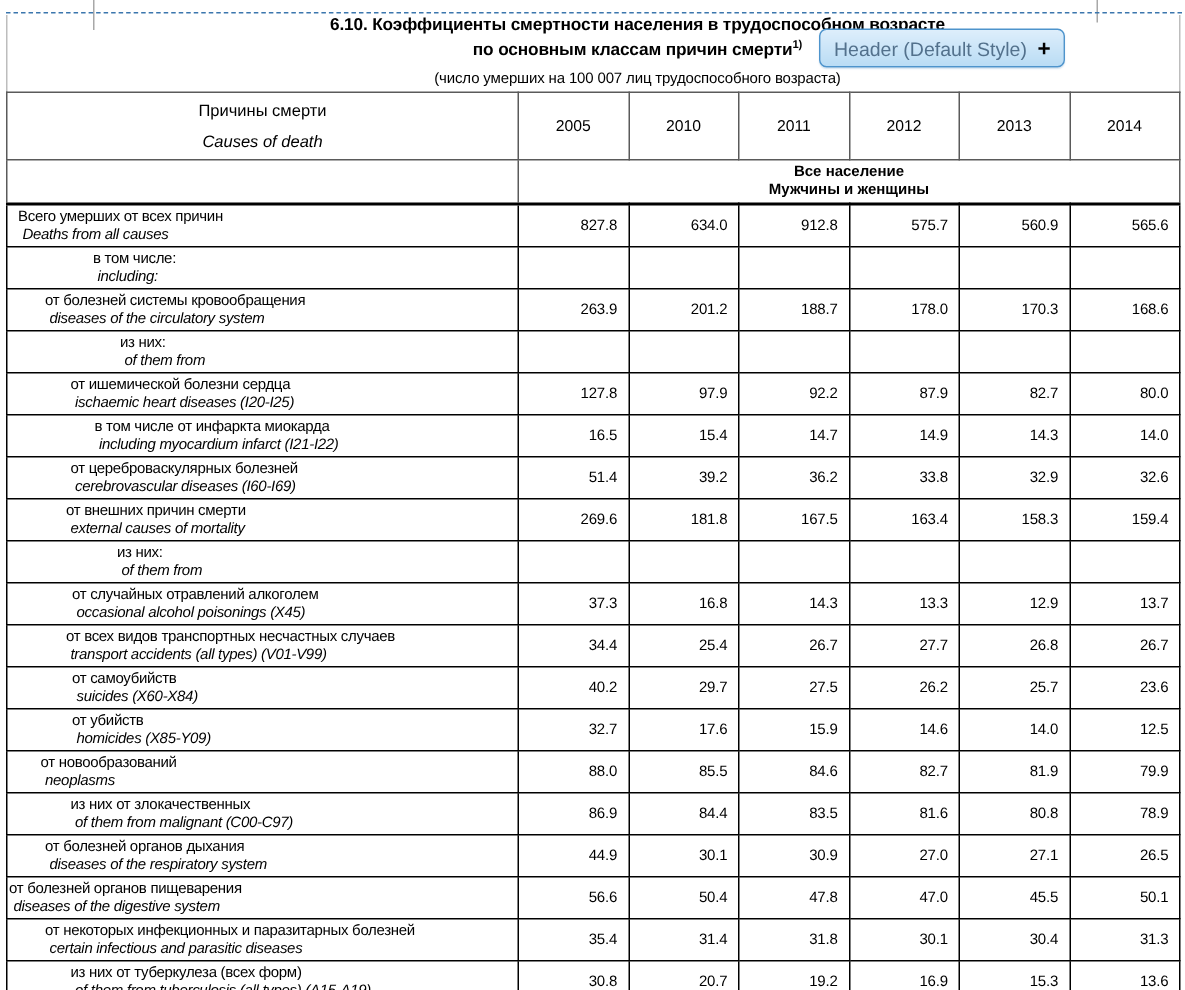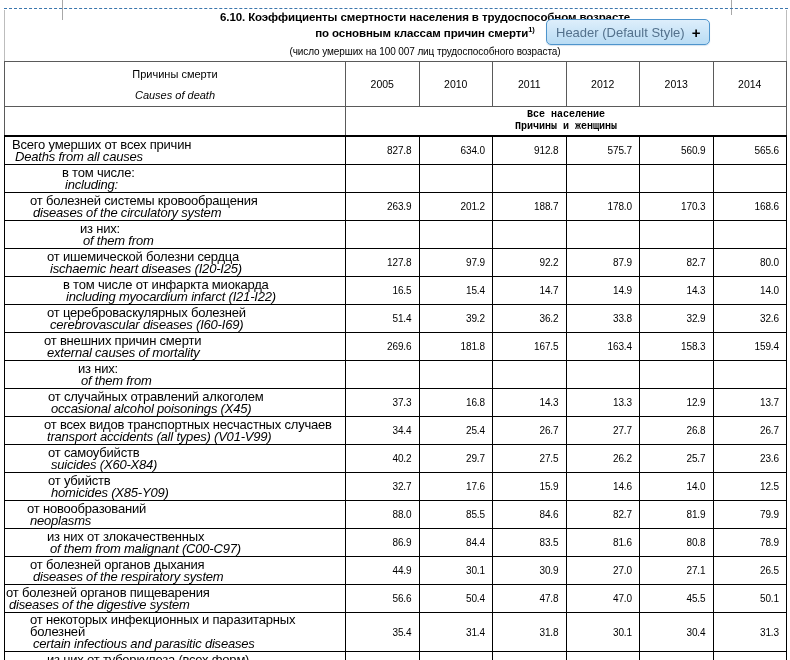--- a/index.html
+++ b/index.html
@@ -32,27 +32,27 @@
   
   table.stat { position:absolute; left:4px; top:61px; width:782px;
     border-collapse:collapse; table-layout:fixed; border:1.5px solid #000; }
   table.stat th, table.stat td { overflow:hidden; }
 
   thead th { border:1px solid #5a5a5a; font-weight:normal; background:#fff; }
   th.causes { height:42px; vertical-align:middle; font-size:11px; }
   th.causes .ru { margin-bottom:9px; }
   th.causes .en { font-style:italic; }
   th.year { font-size:10.5px; text-align:center; }
-  tr.pop-row th { border-bottom:2.5px solid #000;font-family:Liberation Mono, monospace; }
+  tr.pop-row th { border-bottom:2.5px solid #000; }
   th.stub { height:26px; }
   th.pop { font-weight:bold; font-size:10px; line-height:12px; text-align:center; }
 
   tbody td { border:1.4px solid #000; height:25px; vertical-align:middle; }
   tbody tr:last-child td { border-bottom:3px solid #000; }
-  td.label { font-size:13px; line-height:12px; padding-top:1px; padding-bottom:1px; letter-spacing:-0.2px; }
+  td.label { font-size:10px; line-height:12px; padding-top:1px; padding-bottom:1px; letter-spacing:-0.2px; }
   td.label .en { font-style:italic; padding-left:3px; }
   td.num { text-align:right; padding-right:7px; font-size:10px; letter-spacing:-0.1px; }
 </style>
 </head>
 <body>
 
 <div class="tick tick-left"></div>
 <div class="tick tick-right"></div>
 <div class="dashed-line"></div>
 <div class="bound bound-left"></div>
@@ -89,21 +89,21 @@
         <th class="year">2010</th>
         <th class="year">2011</th>
         <th class="year">2012</th>
         <th class="year">2013</th>
         <th class="year">2014</th>
       </tr>
     <tr class="pop-row">
       <th class="stub"></th>
       <th class="pop" colspan="6">
         <div>Все население</div>
-        <div>Причины и женщины</div>
+        <div>Мужчины и женщины</div>
       </th>
     </tr>
   </thead>
   <tbody>
       <tr>
         <td class="label" style="padding-left: 7px;">
           <div class="ru">Всего умерших от всех причин</div>
           <div class="en">Deaths from all causes</div>
         </td>
         <td class="num">827.8</td>

